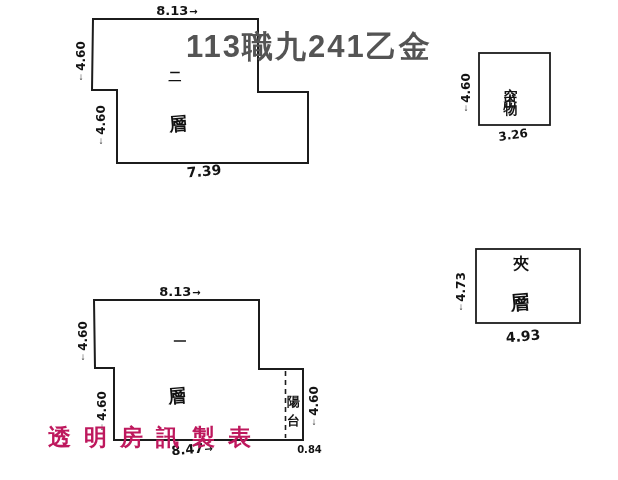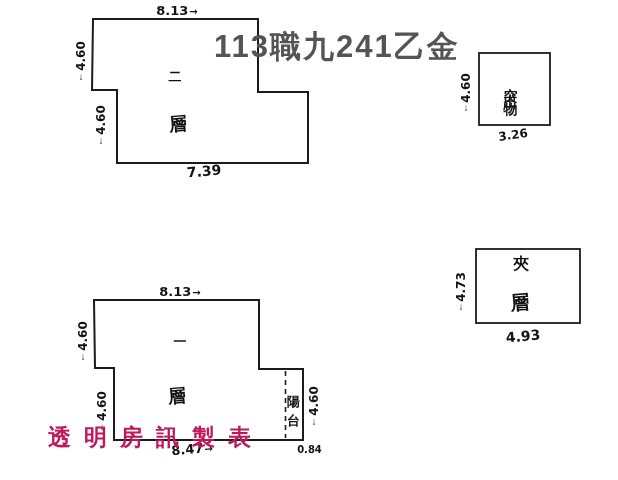--- a/index.html
+++ b/index.html
@@ -32,21 +32,21 @@
 
     <polygon points="94,300 259,300 259,369 303,369 303,440 114,440 114,368 95,368" fill="none" stroke="#1c1c1c" stroke-width="2"></polygon>
 
     <line x1="285.5" y1="371" x2="285.5" y2="438" stroke="#1c1c1c" stroke-width="1.6" stroke-dasharray="5 4"></line>
 
     <rect x="479" y="53" width="71" height="72" fill="none" stroke="#1c1c1c" stroke-width="1.8"></rect>
 
     <rect x="476" y="249" width="104" height="74" fill="none" stroke="#1c1c1c" stroke-width="1.8"></rect>
   </svg>
 
-  <div class="stamp" style="left:186px;top:26px;margin-left:28px;">113職九241乙金</div>
+  <div class="stamp" style="left:186px;top:26px;">113職九241乙金</div>
 
   <div class="abs dim" style="left:177px;top:10px;">
     <span>8.13</span><span class="arr">→</span>
   </div>
   <div class="abs dim vdim" style="left:81px;top:56px;">4.60</div>
   <div class="abs varr" style="left:81px;top:76px;">↓</div>
   <div class="abs dim vdim" style="left:101px;top:120px;">4.60</div>
   <div class="abs varr" style="left:101px;top:140px;">↓</div>
   <div class="abs dim tilt" style="left:204px;top:171px;font-size:14px;">7.39</div>
   <div class="abs hand" style="left:175px;top:77px;font-size:13px;">二</div>

